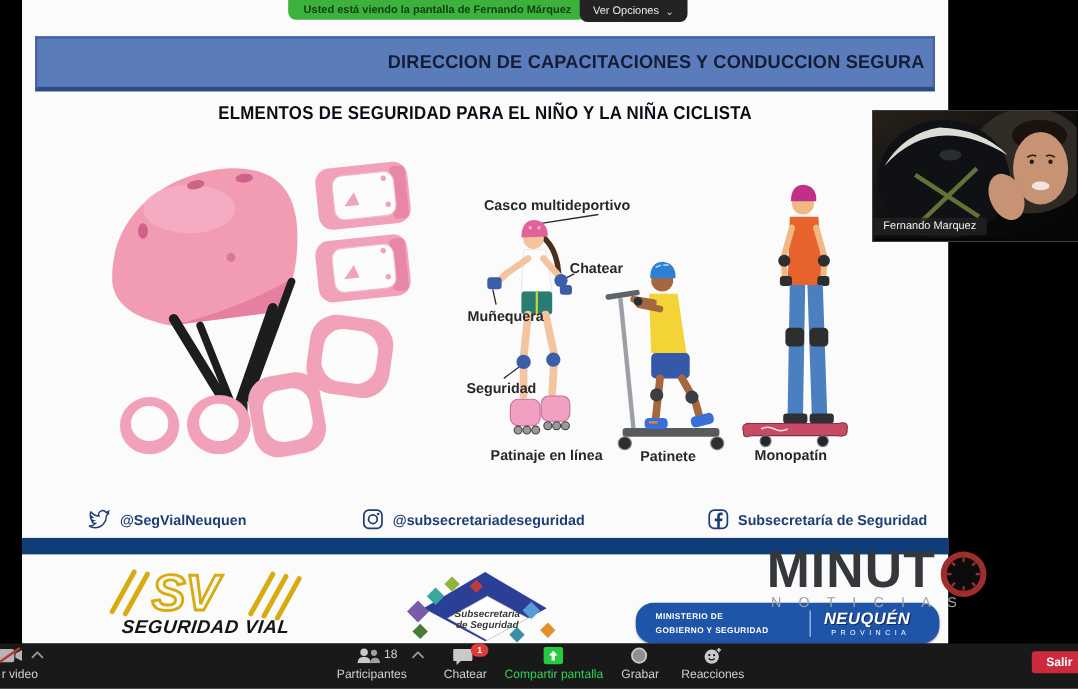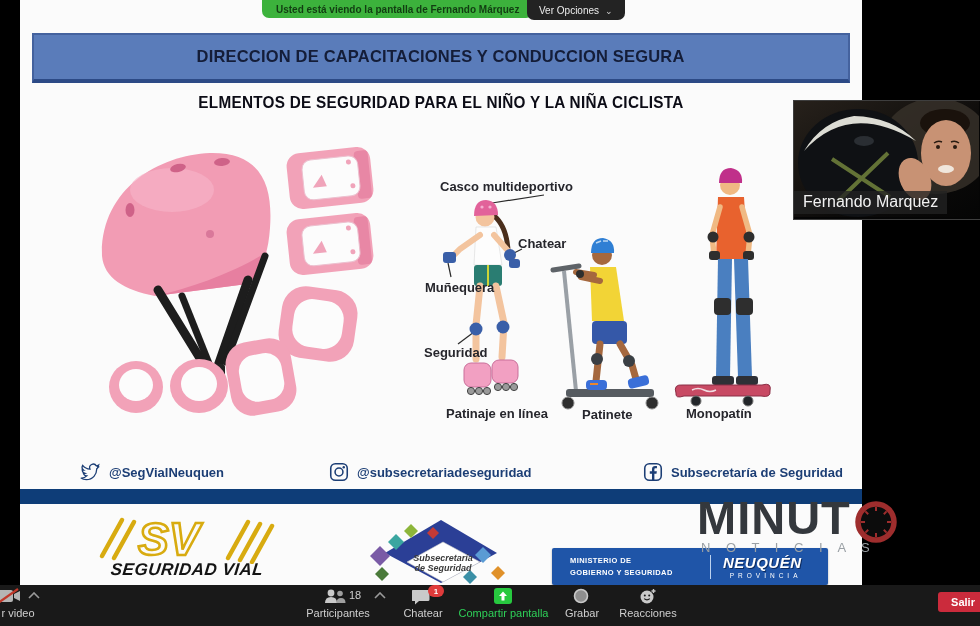--- a/index.html
+++ b/index.html
@@ -7,21 +7,21 @@
     width:980px;height:626px;position:relative;overflow:hidden;
     background:#000;font-family:"Liberation Sans",sans-serif;
   }
   
   .slide{position:absolute;left:20px;top:0;width:842px;height:585px;background:#fbfbfb}
   .slide *{box-sizing:border-box}
 
   .title-bar{
     position:absolute;left:12px;top:33px;width:818px;height:50px;
     background:#5a7cba;border:2px solid #44629e;border-bottom:4px solid #2c4a86;
-    display:flex;align-items:center;justify-content:center;
+    display:flex;align-items:center;justify-content:flex-end;
   }
   .title-text{
     font-size:17px;font-weight:bold;color:#141d38;white-space:nowrap;
     transform:scaleX(.97);letter-spacing:.2px;
   }
   .subtitle{
     position:absolute;left:0;top:93px;width:100%;text-align:center;
     font-size:17px;font-weight:bold;color:#0c0c16;white-space:nowrap;
     transform:scaleX(.9);letter-spacing:.3px;
   }
@@ -35,22 +35,22 @@
 
   .blue-divider{position:absolute;left:0;top:489px;width:842px;height:15px;background:#0e3d78}
 
   
   .sv-caption{
     position:absolute;left:62px;top:560px;width:210px;text-align:center;
     font-style:italic;font-weight:bold;font-size:17px;color:#141414;
     letter-spacing:.5px;transform:skewX(-6deg);
   }
   .min-banner{
-    position:absolute;left:532px;top:548px;width:276px;height:37px;
-    background:#1f55a8;border-radius:2px;display:flex;align-items:center;
+    position:absolute;left:558px;top:548px;width:276px;height:37px;
+    background:#1f55a8;border-radius:16px;display:flex;align-items:center;
     box-shadow:0 1px 2px rgba(0,0,0,.35);
   }
   .min-left{flex:0 0 158px;padding-left:18px;color:#fff;font-weight:bold;
     font-size:7.5px;letter-spacing:.4px;line-height:1.5}
   .min-div{width:1px;height:24px;background:#bcd2ef;margin-right:12px}
   .min-right{display:flex;flex-direction:column;align-items:flex-end}
   .neuquen{font-size:15px;font-weight:bold;font-style:italic;color:#fff;
     text-shadow:1px 1px 0 #0c2a5e;letter-spacing:.5px;line-height:1}
   .provincia{font-size:6.5px;color:#fff;letter-spacing:4px;margin-top:2px}
 
@@ -69,21 +69,21 @@
   }
   .options-caret{font-size:9px;color:#cfcfcf}
 
   
   .video-tile{
     position:absolute;left:793px;top:100px;width:187px;height:118px;
     background:#050505;border:1px solid #3e3e3e;z-index:55;
   }
   .name-tag{
     position:absolute;left:0;bottom:5px;background:rgba(35,35,35,.78);
-    color:#f2f2f2;font-size:16px;padding:2px 9px 3px;white-space:nowrap;
+    color:#f2f2f2;font-size:10px;padding:2px 9px 3px;white-space:nowrap;
   }
 
   
   .wm{position:absolute;z-index:70;pointer-events:none}
   .wm-brand{
     left:697px;top:490px;font-size:47px;font-weight:bold;color:#34383d;
     letter-spacing:1px;display:flex;align-items:flex-end;
   }
   .wm-caption{left:701px;top:540px;font-size:13px;color:#9aa0a5;letter-spacing:6px;white-space:nowrap}
 

